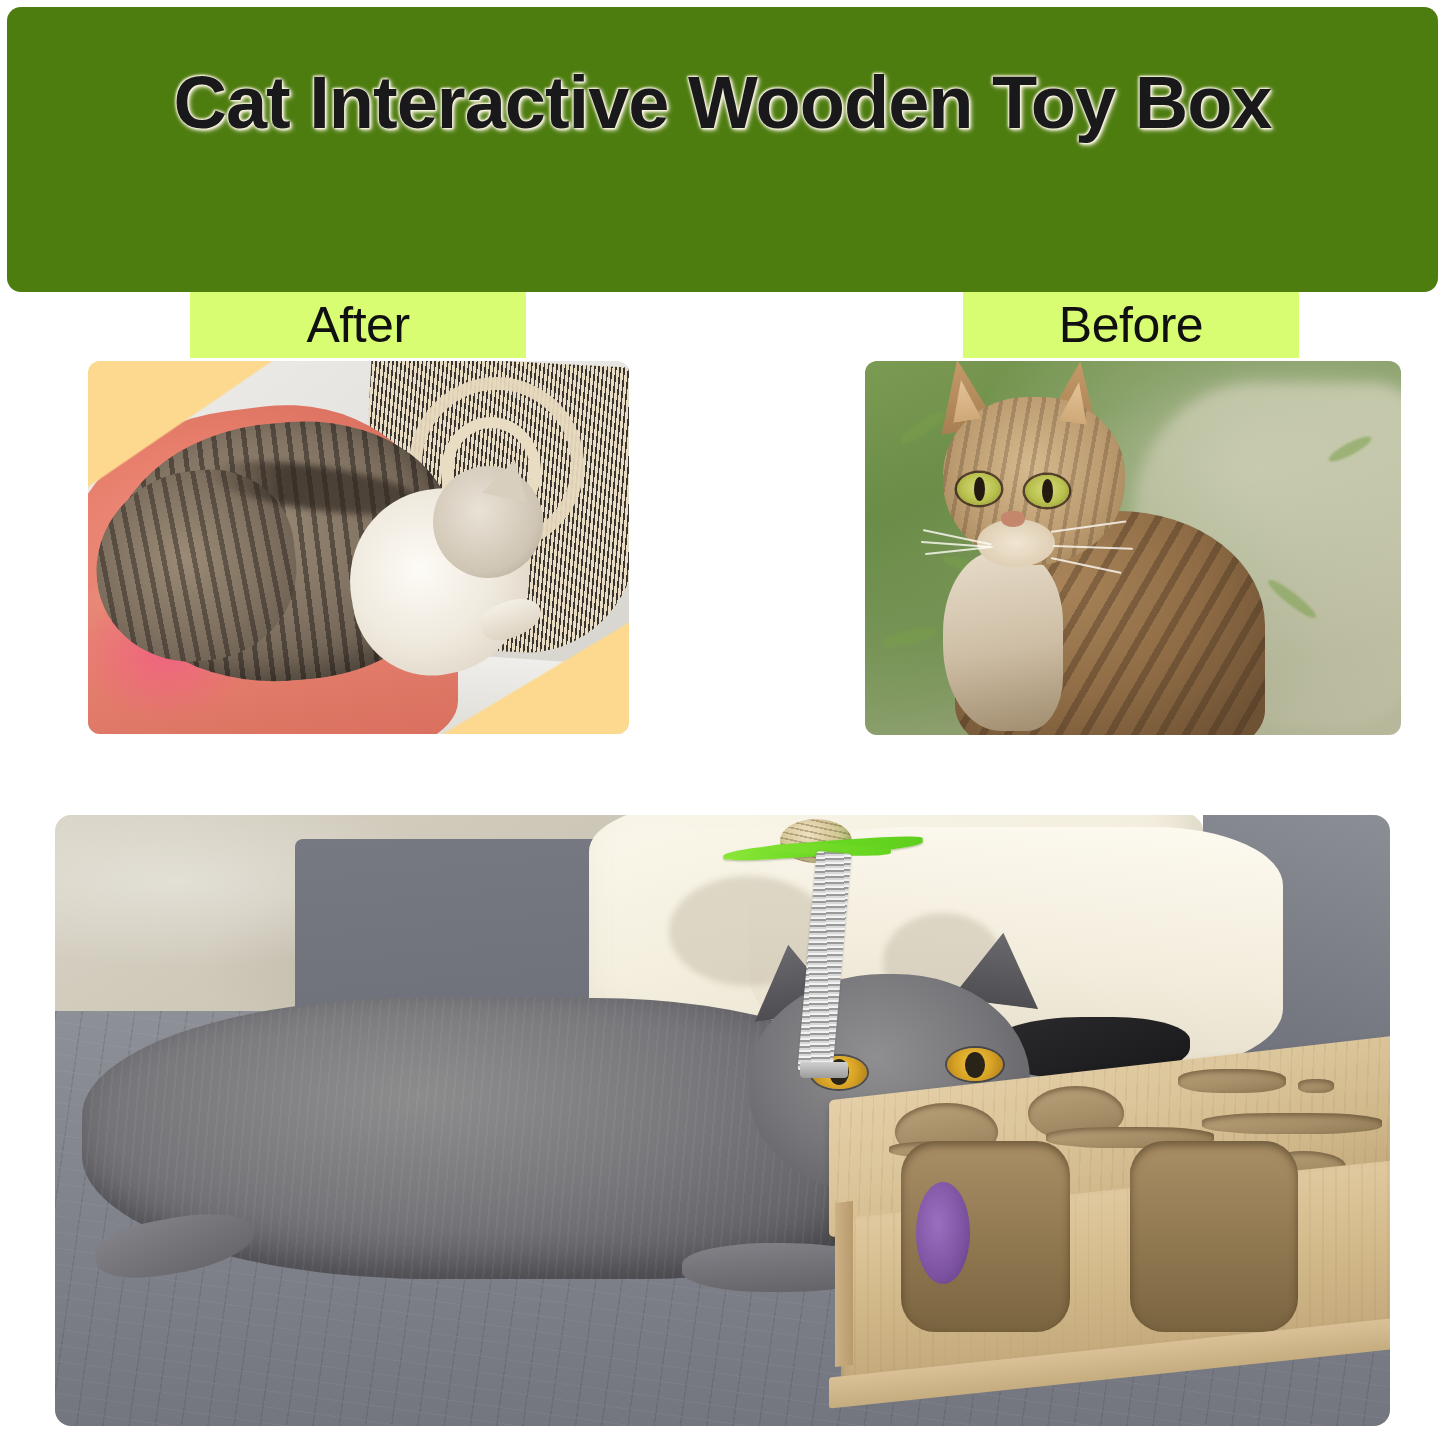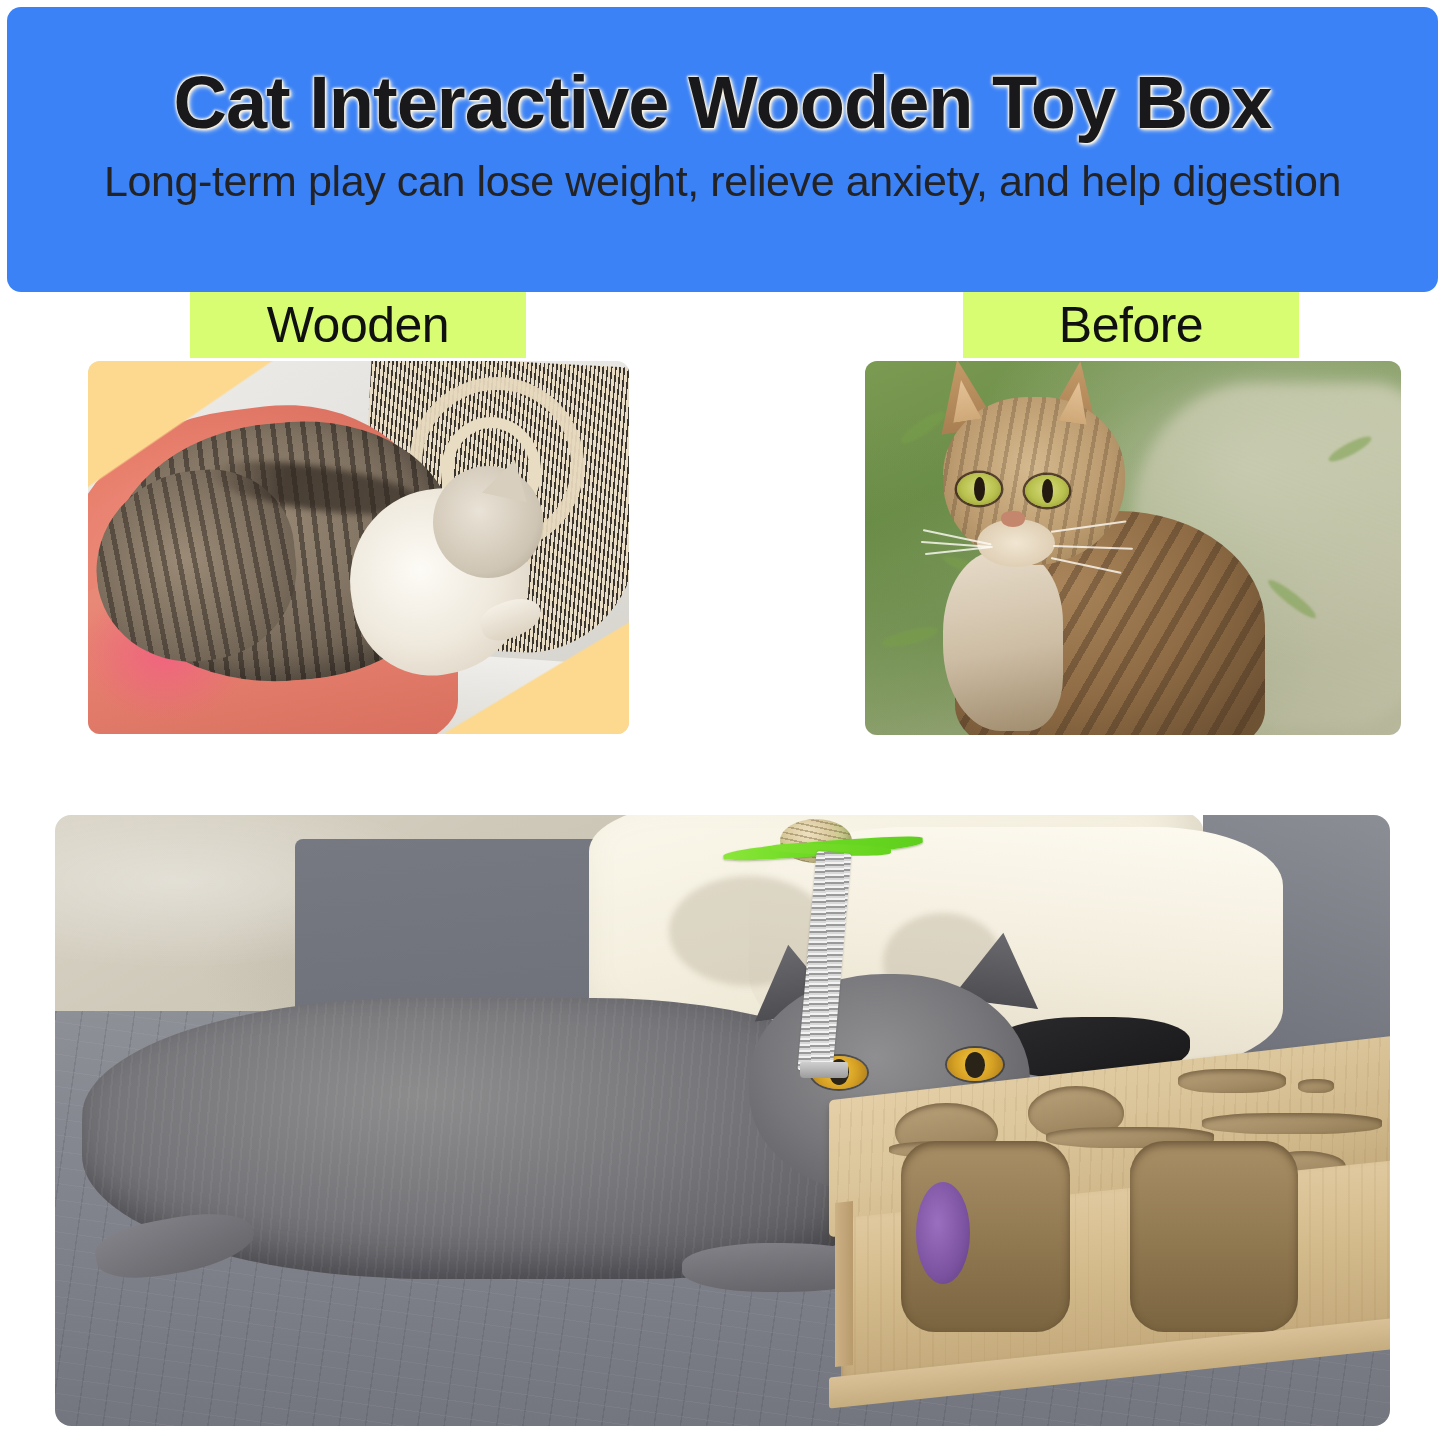--- a/index.html
+++ b/index.html
@@ -10,21 +10,21 @@
     font-family:"Liberation Sans", sans-serif;
     position:relative;
     overflow:hidden;
   }
 
   
   .header-banner{
     position:absolute;
     left:7px; top:7px;
     width:1431px; height:285px;
-    background:#3b82f6;
+    background:#4d7c0f;
     border-radius:14px;
     display:flex;
     flex-direction:column;
     align-items:center;
     justify-content:flex-start;
     padding-top:56px;
   }
   .header-title{
     font-size:74px;
     font-weight:bold;
@@ -463,24 +463,23 @@
     position:absolute; left:56.8%; top:7%; width:0.7%; height:26%;
     background:repeating-linear-gradient(180deg,#d7d2c2 0px,#d7d2c2 2px,#b3ae9d 2px,#b3ae9d 4px);
     transform:rotate(3deg);
   }
 </style>
 </head>
 <body>
 
 <div class="header-banner">
   <div class="header-title">Cat Interactive Wooden Toy Box</div>
-  <div class="header-subtitle">Long-term play can lose weight, relieve anxiety, and help digestion</div>
 </div>
 
-<div class="label-chip label-before">Wooden</div>
+<div class="label-chip label-before">After</div>
 
 <div class="label-chip label-after">Before</div>
 
 <div class="photo photo-before">
   <div class="ph-inner">
     <div class="bf-bg"></div>
     <div class="bf-counter"></div>
     <div class="bf-scratch"></div>
     <div class="bf-scratch-arc1"></div>
     <div class="bf-scratch-arc2"></div>

